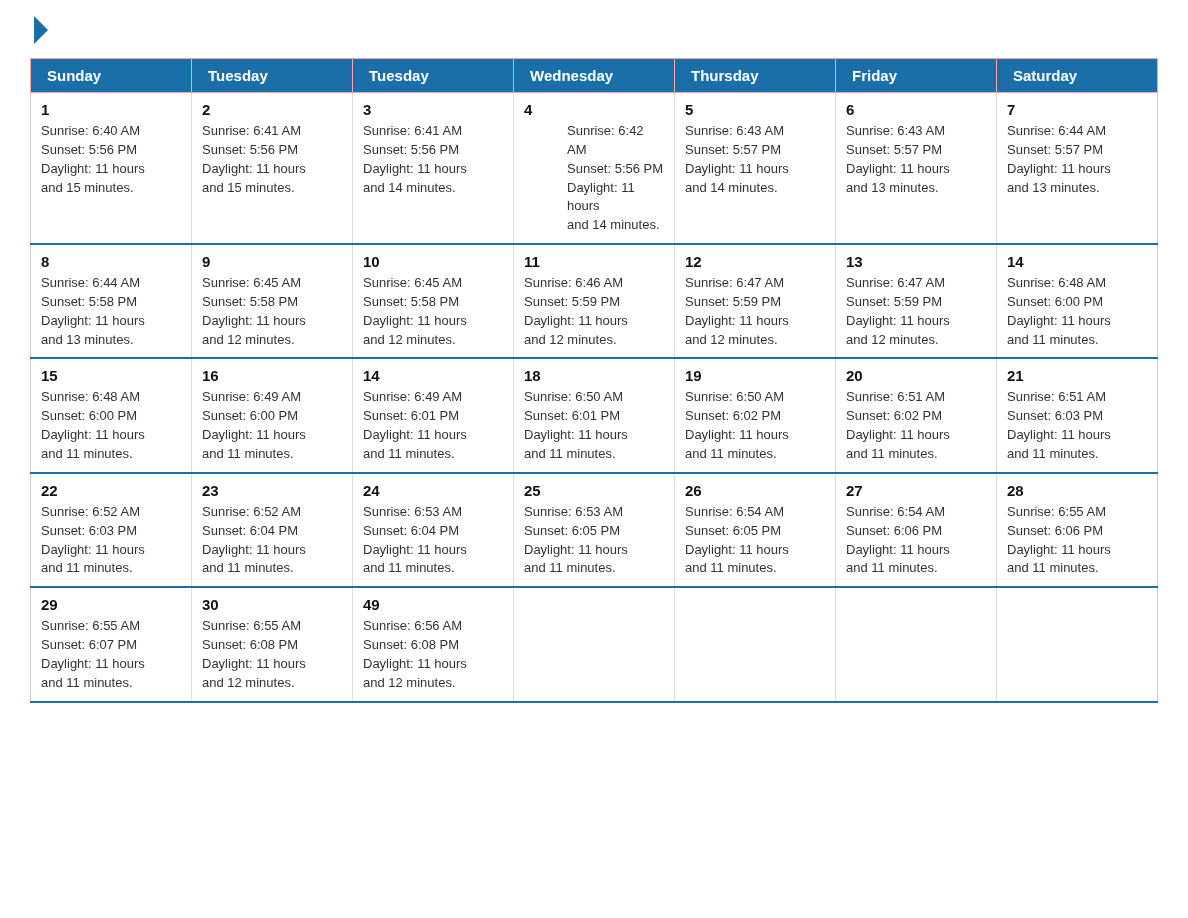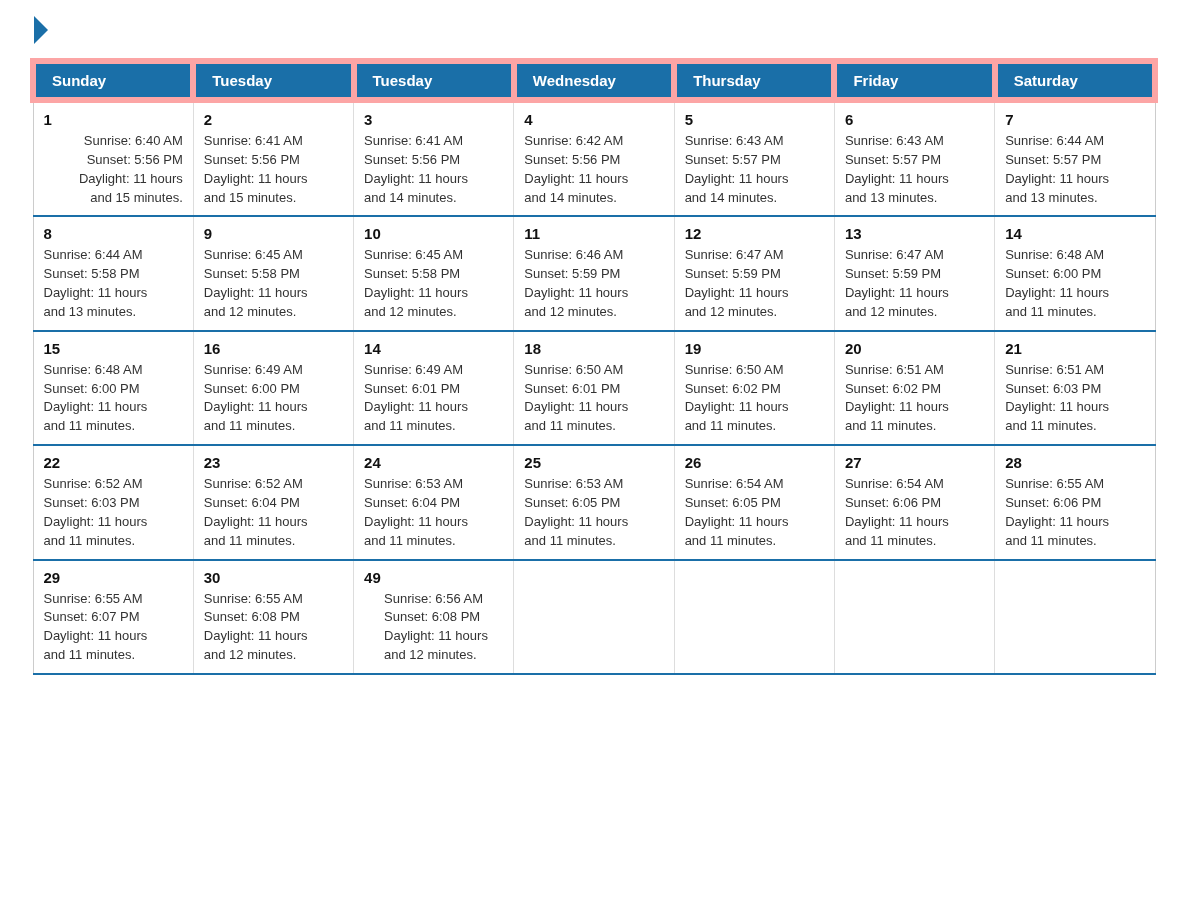--- a/index.html
+++ b/index.html
@@ -68,21 +68,21 @@
     }
     thead tr {
       background-color: #1a6fa8;
     }
     thead th {
       color: #fff;
       font-size: 15px;
       font-weight: bold;
       padding: 8px 16px;
       text-align: left;
-      border: 6px solid #fca5a5;
+      border: 1px solid #fca5a5;
     }
     tbody tr {
       border-bottom: 2px solid #1a6fa8;
     }
     tbody td {
       vertical-align: top;
       padding: 8px 10px;
       font-size: 13px;
       color: #333;
       border-right: 1px solid #ddd;
@@ -137,42 +137,42 @@
         <th>Wednesday</th>
         <th>Thursday</th>
         <th>Friday</th>
         <th>Saturday</th>
       </tr>
   </thead>
   <tbody id="calendar-body">
   <tr>
         <td>
           <span class="day-num">1</span>
-          <div class="day-info" style="white-space: pre-line; text-align: right;">Sunrise: 6:40 AM
+          <div class="day-info" style="white-space: pre-line;">Sunrise: 6:40 AM
 Sunset: 5:56 PM
 Daylight: 11 hours
 and 15 minutes.</div>
         </td>
         <td>
           <span class="day-num">2</span>
           <div class="day-info" style="white-space: pre-line;">Sunrise: 6:41 AM
 Sunset: 5:56 PM
 Daylight: 11 hours
 and 15 minutes.</div>
         </td>
         <td>
           <span class="day-num">3</span>
           <div class="day-info" style="white-space: pre-line;">Sunrise: 6:41 AM
 Sunset: 5:56 PM
 Daylight: 11 hours
 and 14 minutes.</div>
         </td>
         <td>
           <span class="day-num">4</span>
-          <div class="day-info" style="white-space: pre-line;">Sunrise: 6:42 AM
+          <div class="day-info" style="white-space: pre-line; margin-left: 43px;">Sunrise: 6:42 AM
 Sunset: 5:56 PM
 Daylight: 11 hours
 and 14 minutes.</div>
         </td>
         <td>
           <span class="day-num">5</span>
           <div class="day-info" style="white-space: pre-line;">Sunrise: 6:43 AM
 Sunset: 5:57 PM
 Daylight: 11 hours
 and 14 minutes.</div>
@@ -355,21 +355,21 @@
         </td>
         <td>
           <span class="day-num">30</span>
           <div class="day-info" style="white-space: pre-line;">Sunrise: 6:55 AM
 Sunset: 6:08 PM
 Daylight: 11 hours
 and 12 minutes.</div>
         </td>
         <td>
           <span class="day-num">49</span>
-          <div class="day-info" style="white-space: pre-line; margin-left: 20px;">Sunrise: 6:56 AM
+          <div class="day-info" style="white-space: pre-line;">Sunrise: 6:56 AM
 Sunset: 6:08 PM
 Daylight: 11 hours
 and 12 minutes.</div>
         </td>
         <td class="empty-cell"></td>
         <td class="empty-cell"></td>
         <td class="empty-cell"></td>
         <td class="empty-cell"></td>
       </tr>
     </tbody>

